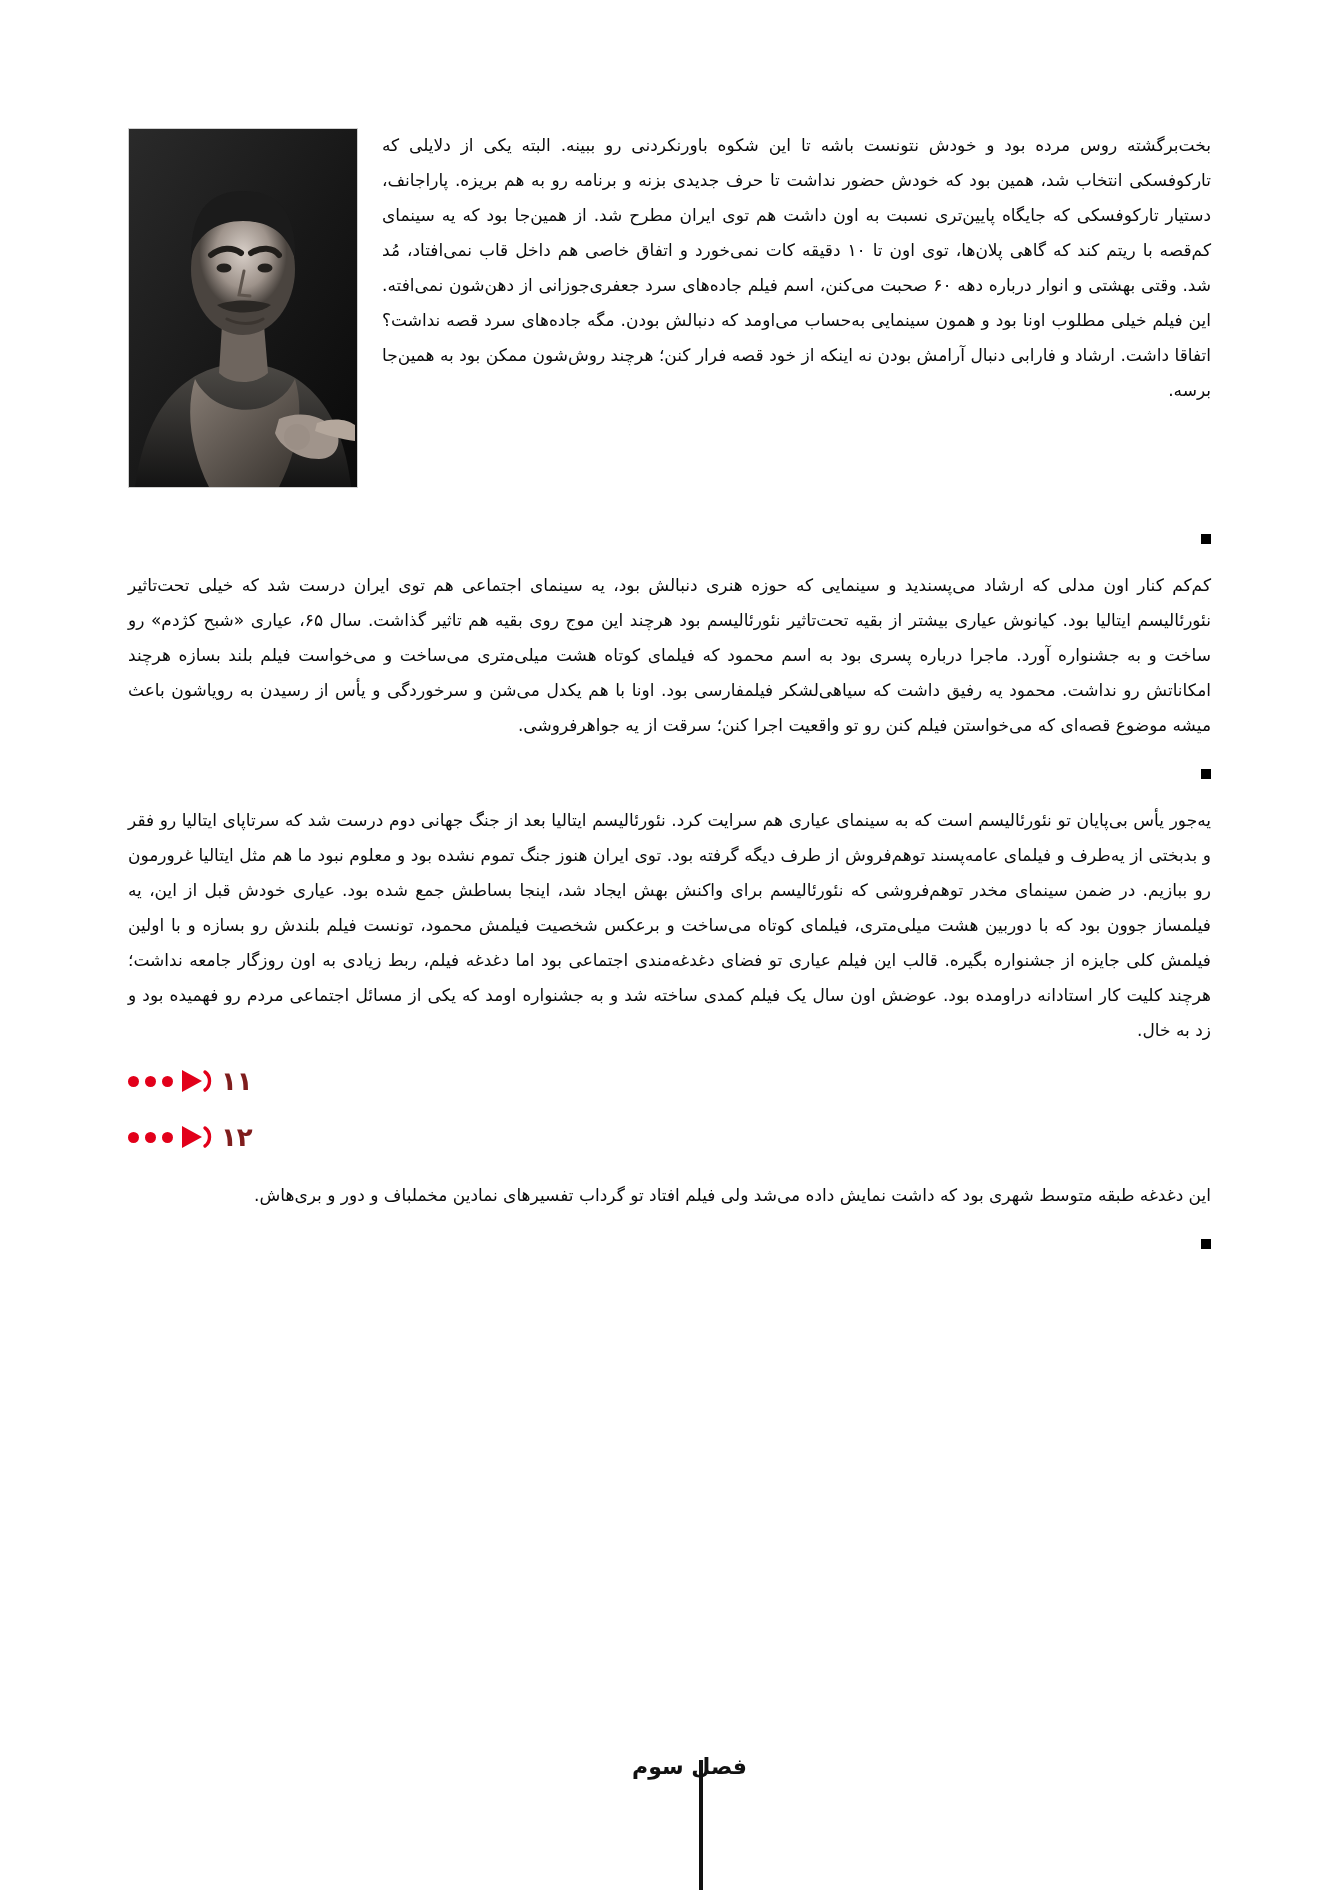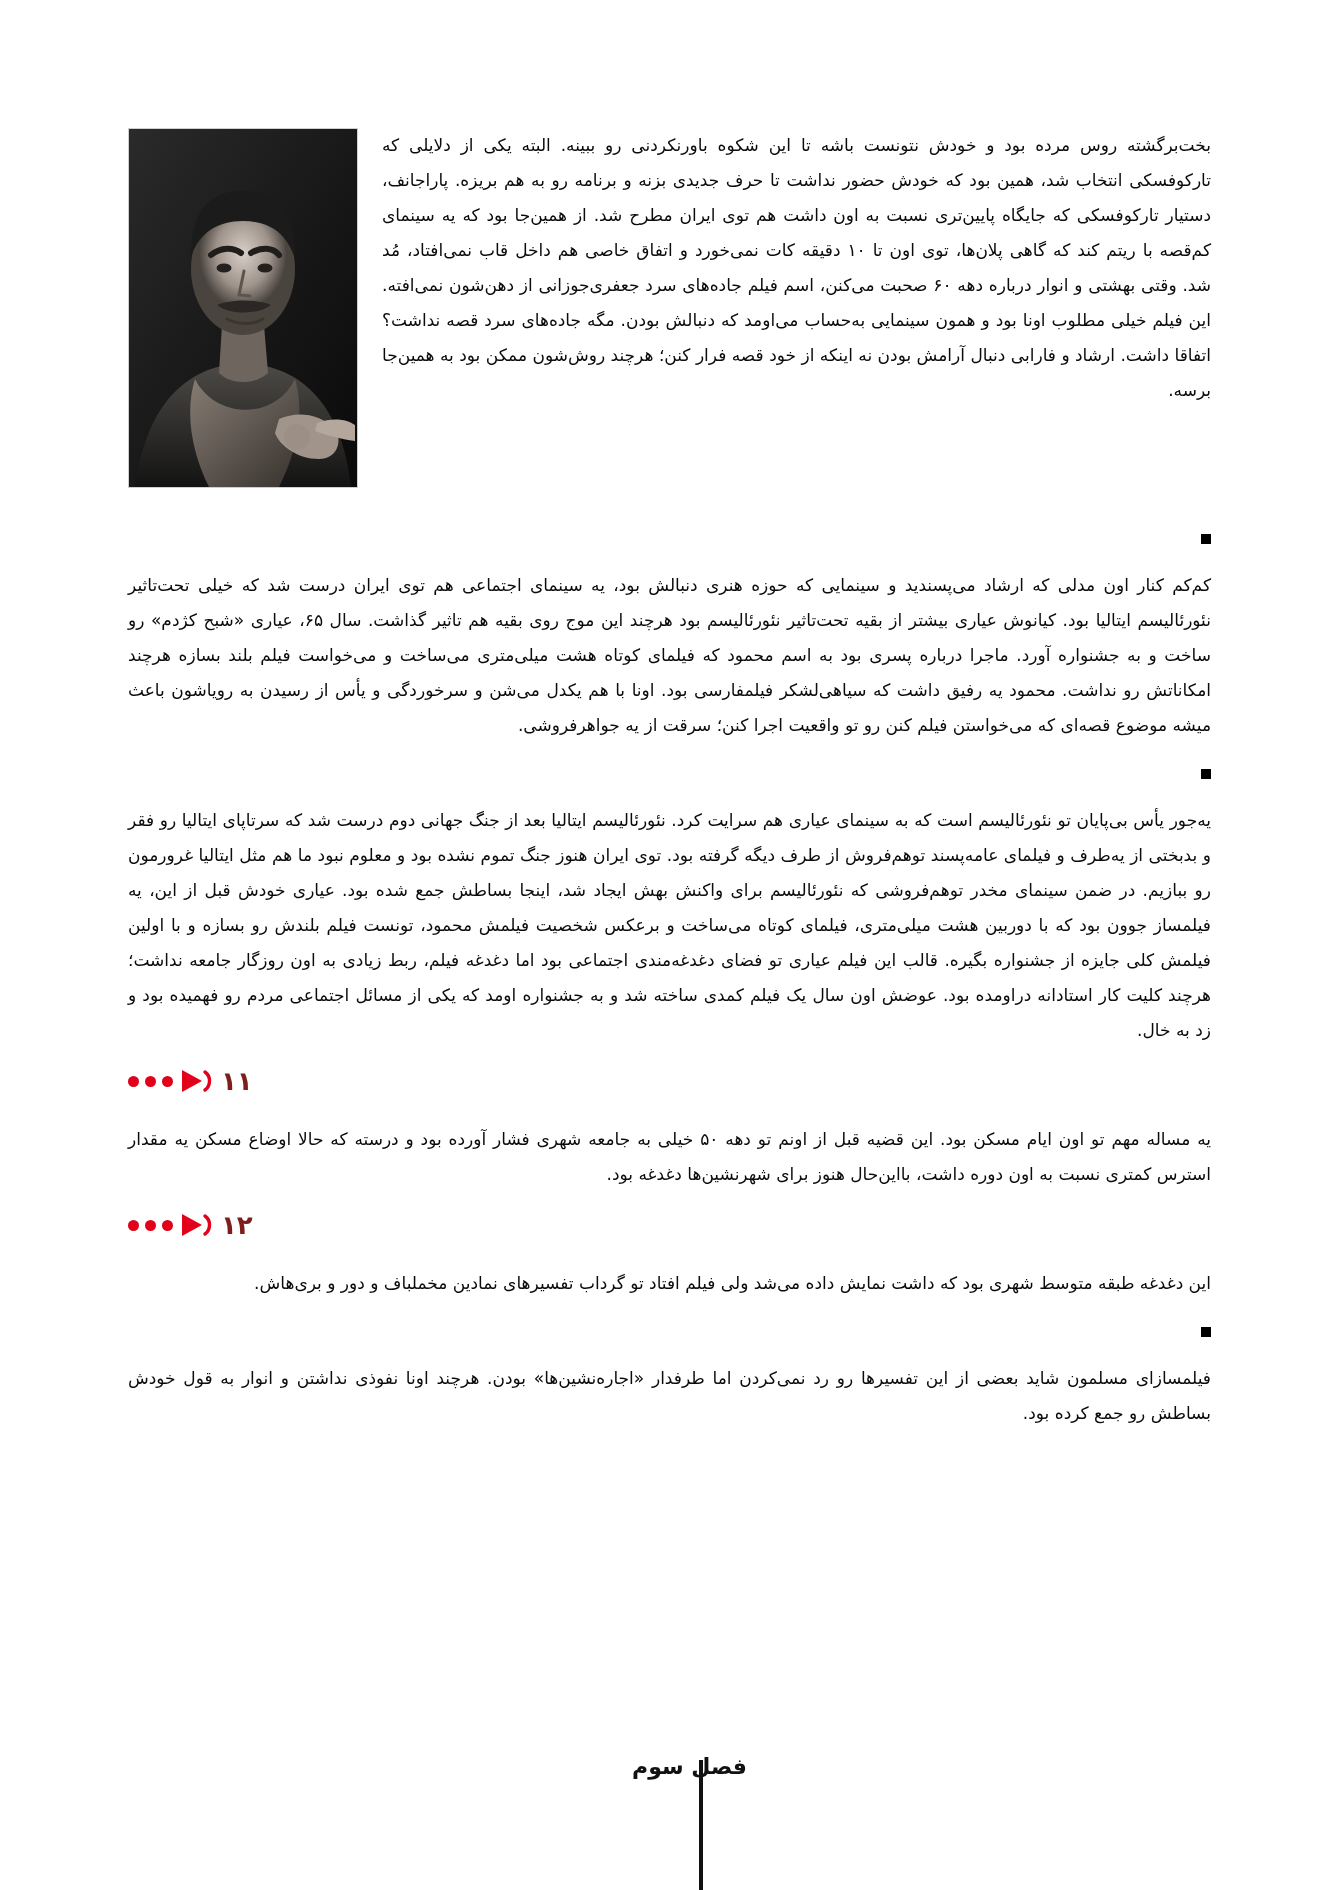--- a/index.html
+++ b/index.html
@@ -237,21 +237,20 @@
           <svg width="34" height="26" viewBox="0 0 34 26" aria-hidden="true">
             <path d="M2 2 L22 13 L2 24 Z" fill="#e2001a"></path>
             <path d="M25 4 C 31 8 31 18 25 22" stroke="#e2001a" stroke-width="3.4" fill="none" stroke-linecap="round"></path>
           </svg>
         </span>
         <span class="num">۱۱</span>
       </div>
     </div>
 
     <div class="block">
-      <p class="para">یه مساله مهم تو اون ایام مسکن بود. این قضیه قبل از اونم تو دهه ۵۰ خیلی به جامعه شهری فشار آورده بود و درسته که حالا اوضاع مسکن یه مقدار استرس کمتری نسبت به اون دوره داشت، بااین‌حال هنوز برای شهرنشین‌ها دغدغه بود.</p>
 
       <div class="track-marker">
         <span class="dots">
           <span class="dot"></span>
             <span class="dot"></span>
             <span class="dot"></span>
         </span>
         <span class="play-shape">
           <svg width="34" height="26" viewBox="0 0 34 26" aria-hidden="true">
             <path d="M2 2 L22 13 L2 24 Z" fill="#e2001a"></path>
@@ -262,21 +261,20 @@
       </div>
     </div>
 
     <div class="block">
       <p class="para">این دغدغه طبقه متوسط شهری بود که داشت نمایش داده می‌شد ولی فیلم افتاد تو گرداب تفسیرهای نمادین مخملباف و دور و بری‌هاش.</p>
     </div>
 
     <div class="block">
       <span class="sq-marker"></span>
       <div class="marker-row"></div>
-      <p class="para">فیلمسازای مسلمون شاید بعضی از این تفسیرها رو رد نمی‌کردن اما طرفدار «اجاره‌نشین‌ها» بودن. هرچند اونا نفوذی نداشتن و انوار به قول خودش بساطش رو جمع کرده بود.</p>
     </div>
 
     <div class="footer">
       <div class="footer-inner">
         <div class="footer-label">فصل سوم</div>
         <div class="footer-badge">۷۶</div>
       </div>
       <div class="footer-rule"></div>
     </div>
 

